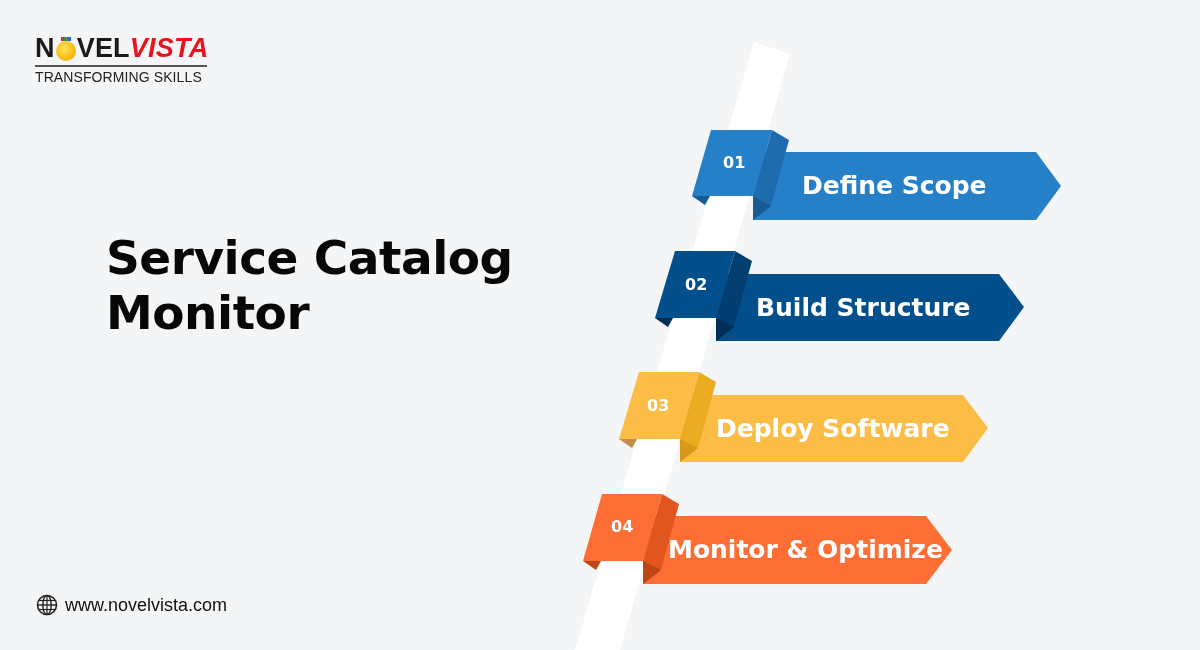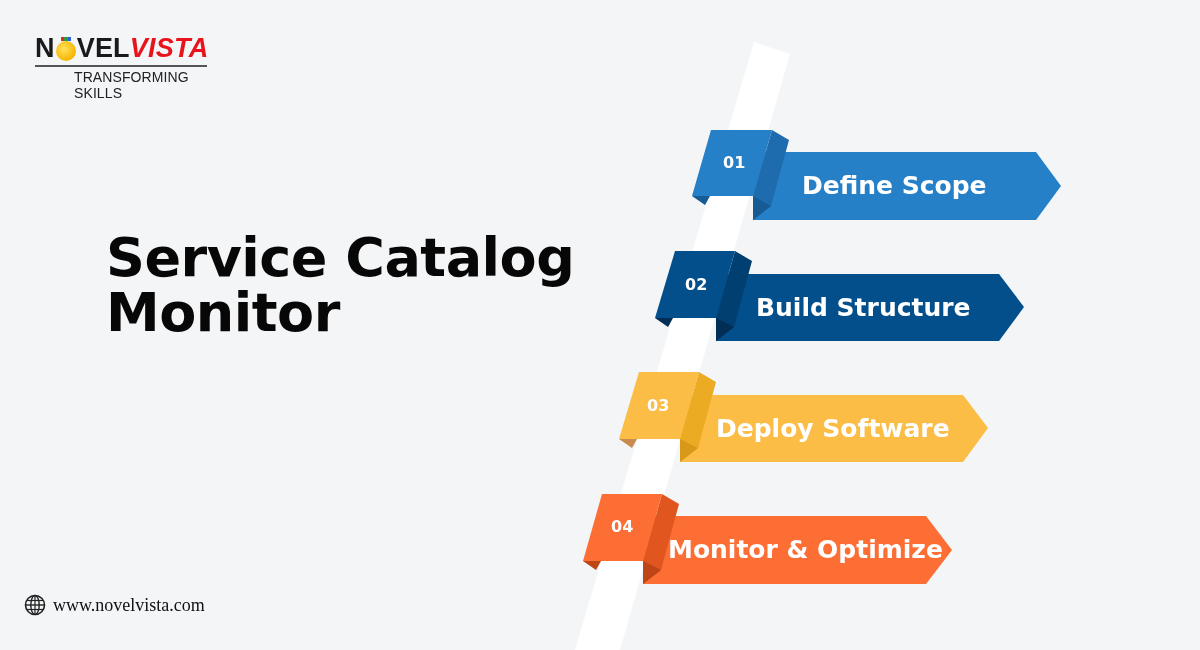--- a/index.html
+++ b/index.html
@@ -22,33 +22,33 @@
       position: absolute; left: 0; bottom: 1px; width: 20px; height: 20px; border-radius: 50%;
       background: radial-gradient(circle at 40% 40%, #ffe15a, #f7b500 70%, #e59a00);
     }
     .logo-bulb .cap {
       position: absolute; left: 5px; top: -3px; width: 10px; height: 4px;
       background: linear-gradient(90deg, #d93025 0 33%, #2e9b3e 33% 66%, #2b63d9 66%);
     }
     .logo-rule { height: 2px; background: #555; margin-top: 3px; width: 172px; }
     .logo-tag {
       font-family: "Liberation Sans", sans-serif; font-size: 14px; color: #222;
-      margin-top: 2px; letter-spacing: 0.1px; margin-left: 39px;
+      margin-top: 2px; letter-spacing: 0.1px;
     }
 
     .title {
       position: absolute; left: 106px; top: 230px;
       font-family: "DejaVu Sans", sans-serif; font-weight: 700;
-      font-size: 54px; line-height: 55px; color: #070707; letter-spacing: -0.5px;
+      font-size: 47px; line-height: 55px; color: #070707; letter-spacing: -0.5px;
     }
     .title div { white-space: nowrap; }
 
     .website {
-      position: absolute; left: 24px; top: 594px; display: flex; align-items: center;
-      font-family: Liberation Serif, serif; font-size: 18px; color: #111;
+      position: absolute; left: 36px; top: 594px; display: flex; align-items: center;
+      font-family: Liberation Sans, sans-serif; font-size: 18px; color: #111;
     }
     .website svg { margin-right: 7px; }
 
     svg.diagram { position: absolute; left: 0; top: 0; }
     .step-num {
       font-family: "DejaVu Sans", sans-serif; font-weight: 700; font-size: 16px; fill: #ffffff;
     }
     .step-label {
       font-family: "DejaVu Sans", sans-serif; font-weight: 700; font-size: 25px; fill: #ffffff;
     }

